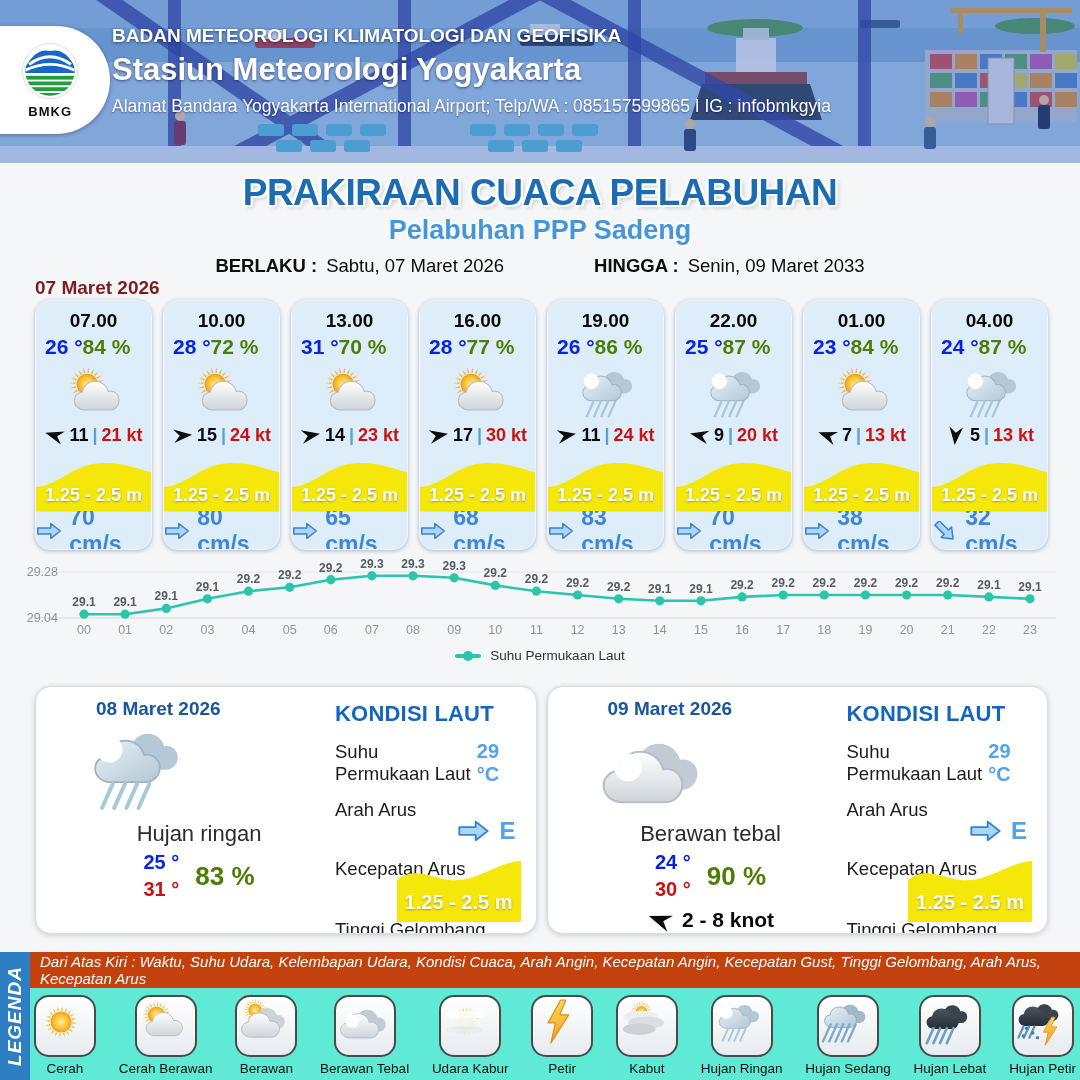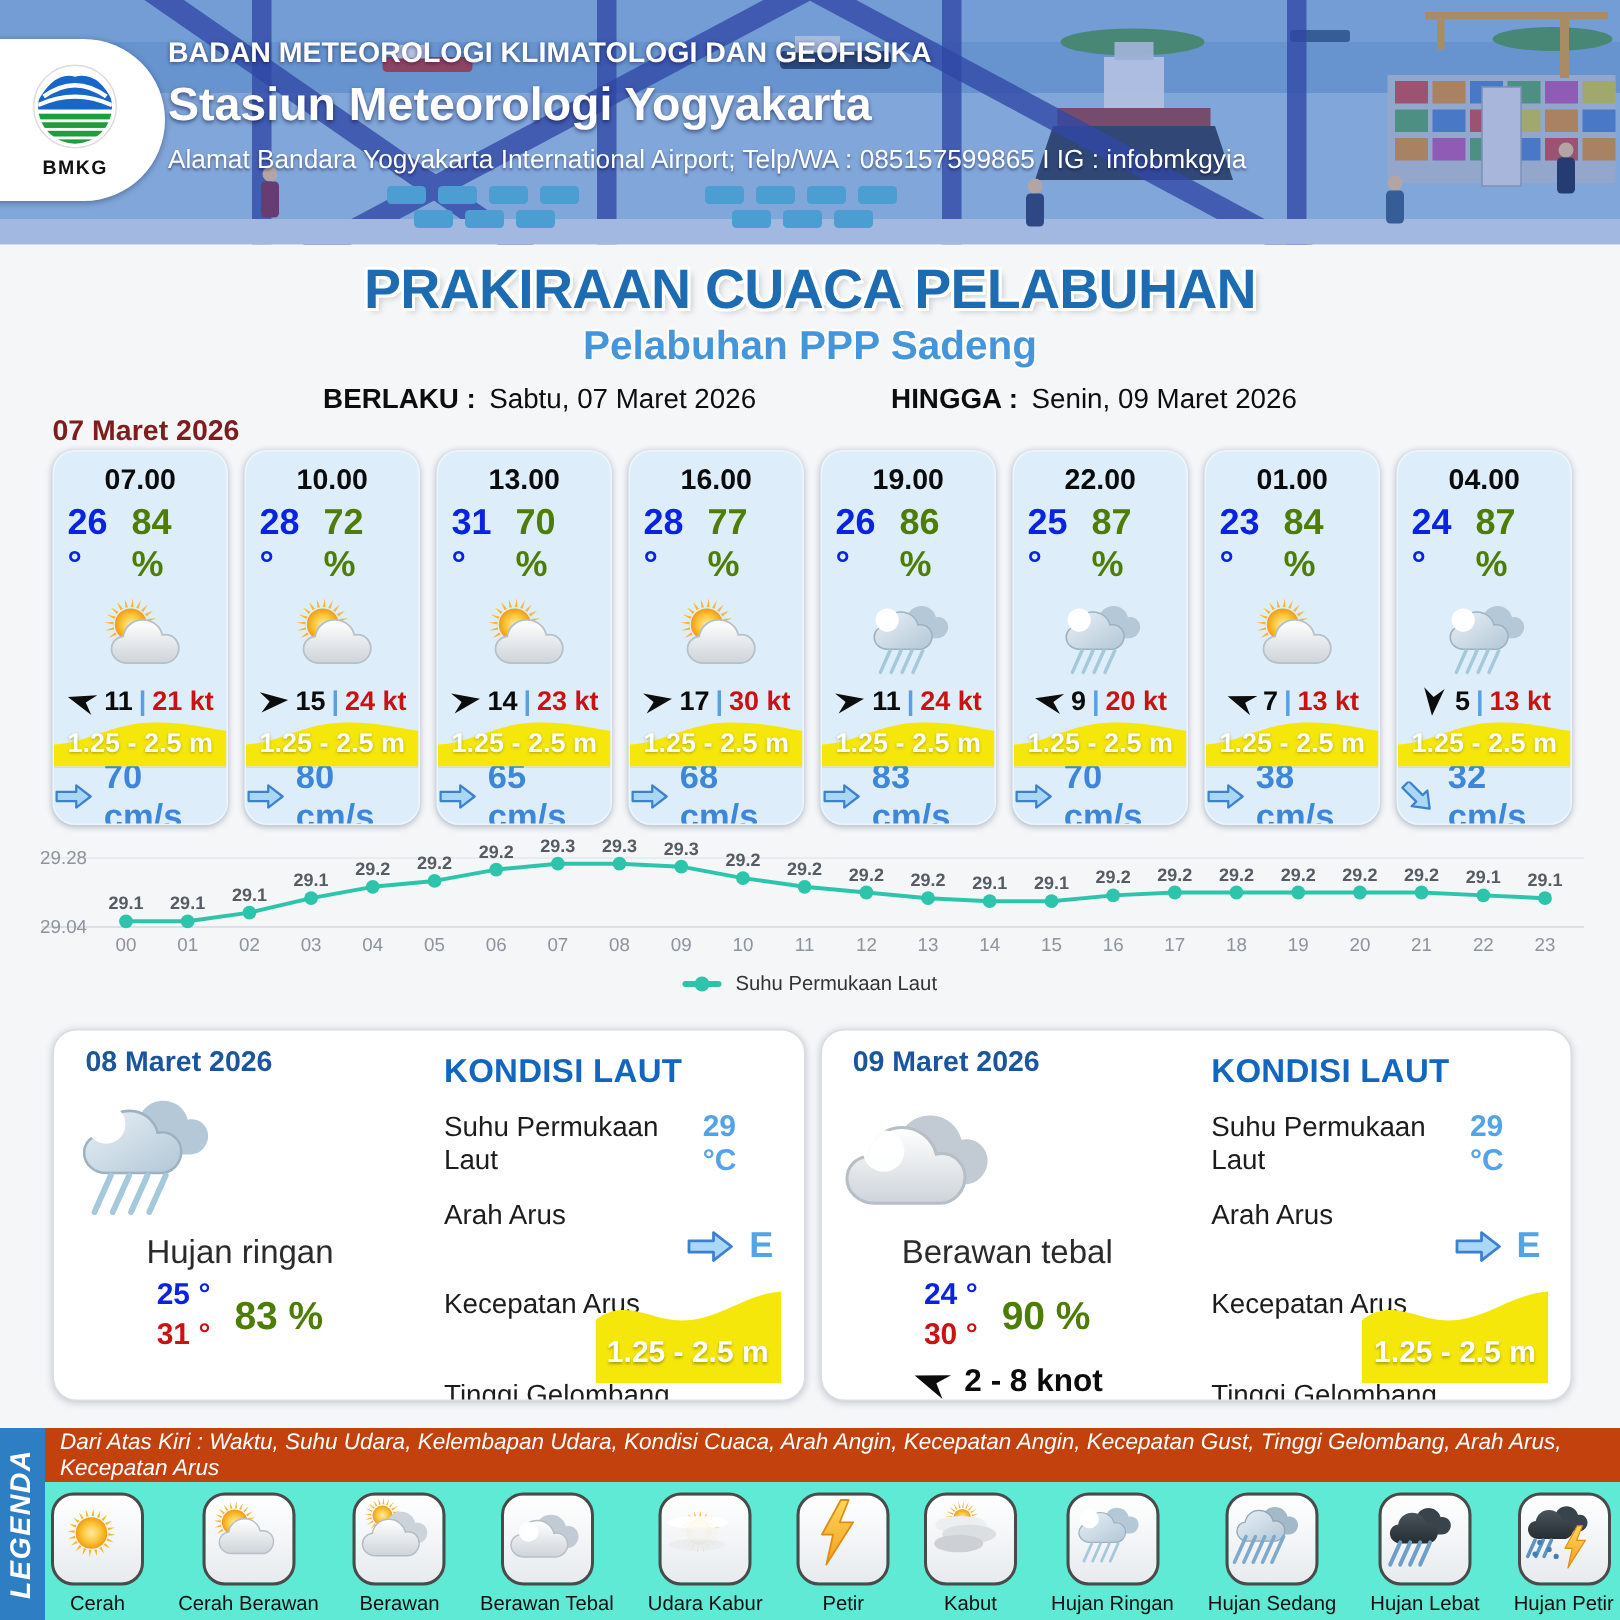--- a/index.html
+++ b/index.html
@@ -27,21 +27,21 @@
          text-shadow:-1px -1px 0 #fff,1px -1px 0 #fff,-1px 1px 0 #fff,1px 1px 0 #fff;}
   .validity{display:flex;justify-content:center;gap:90px;font-size:18.5px;color:#0d0d0d;margin-top:9px;}
   .validity b{font-weight:bold;margin-right:9px;}
 
   
   .day1-date{position:absolute;top:277px;left:35px;font-size:19px;font-weight:bold;color:#7f1d1d;}
   .cards{position:absolute;top:300px;left:35px;width:1013px;height:250px;display:flex;gap:11px;}
   .card{flex:1;background:#ddeefa;border:1px solid #eef5fb;border-radius:15px;overflow:hidden;
         display:flex;flex-direction:column;box-shadow:0 1px 4px rgba(70,90,120,.4);}
   .c-time{margin-top:9px;text-align:center;font-size:19px;font-weight:bold;color:#0b0b0b;}
-  .c-th{display:flex;justify-content:flex-end;padding:3px 9px 0;font-size:24px;font-weight:bold;}
+  .c-th{display:flex;justify-content:flex-start;padding:3px 9px 0;font-size:21px;font-weight:bold;}
   .c-temp{color:#0a23e0;}
   .c-hum{color:#4e7d05;}
   .c-icon{width:68px;height:62px;margin:3px auto 0;}
   .c-wind{display:flex;align-items:center;justify-content:center;gap:4px;font-size:18px;font-weight:bold;margin-top:1px;color:#0b0b0b;}
   .c-wind [data-icon="dart"]{width:21px;height:21px;}
   .wsep{color:#5aa0e0;font-weight:bold;}
   .wg{color:#cc1111;}
   .c-wave{position:relative;height:54px;margin-top:auto;}
   .c-wave svg{position:absolute;inset:0;width:100%;height:100%;}
   .c-wave span{position:absolute;left:0;right:0;bottom:5px;text-align:center;color:#fff;font-weight:bold;
@@ -61,21 +61,21 @@
   .tdot{fill:#2cc5ac;}
   .chart-legend{display:flex;align-items:center;justify-content:center;gap:9px;margin-top:6px;}
   .cl-marker{position:relative;width:26px;height:4px;background:#2cc5ac;border-radius:2px;display:inline-block;}
   .cl-marker::after{content:"";position:absolute;left:8px;top:-3px;width:10px;height:10px;border-radius:50%;background:#2cc5ac;}
   .cl-text{font-size:13.5px;color:#333;}
 
   
   .daycards{position:absolute;top:686px;left:35px;width:1013px;height:248px;display:flex;gap:10px;}
   .dcard{flex:1;background:#fff;border:1px solid #d9dee3;border-radius:16px;display:flex;
          box-shadow:0 1px 5px rgba(60,70,90,.25);overflow:hidden;}
-  .dc-left{width:248px;position:relative;padding-top:6px;}
+  .dc-left{width:248px;position:relative;padding-top:6px;margin-left:39px;}
   .dc-date{position:absolute;top:11px;left:21px;font-size:19px;font-weight:bold;color:#1a55a0;white-space:nowrap;}
   .dc-icon{width:118px;height:104px;margin:24px auto 0;}
   .dc-cond{text-align:center;font-size:22px;color:#2b2b2b;margin-top:-4px;}
   .dc-th{display:flex;justify-content:center;gap:16px;align-items:center;margin-top:2px;}
   .dc-temps{font-size:20px;font-weight:bold;line-height:1.35;}
   .tmin{color:#0a23e0;}
   .tmax{color:#cc1111;}
   .dc-hum{font-size:26px;font-weight:bold;color:#4e7d05;}
   .dc-wind{display:flex;gap:9px;justify-content:center;align-items:center;font-size:21px;font-weight:bold;color:#0b0b0b;margin-top:4px;}
   .dc-wind [data-icon="dart"]{width:26px;height:26px;}
@@ -250,21 +250,21 @@
       <div class="hdr-station">Stasiun Meteorologi Yogyakarta</div>
       <div class="hdr-addr">Alamat Bandara Yogyakarta International Airport; Telp/WA : 085157599865 I IG : infobmkgyia</div>
     </div>
   </header>
 
   <section class="titleblk">
     <h1 class="t-main">PRAKIRAAN CUACA PELABUHAN</h1>
     <h2 class="t-sub">Pelabuhan PPP Sadeng</h2>
     <div class="validity">
       <span><b>BERLAKU :</b><span>Sabtu, 07 Maret 2026</span></span>
-      <span><b>HINGGA :</b><span>Senin, 09 Maret 2026</span></span>
+      <span><b>HINGGA :</b><span>Senin, 09 Maret 2033</span></span>
     </div>
   </section>
 
   <div class="day1-date">07 Maret 2026</div>
   <div class="cards" id="cards-row">
       <div class="card">
       <div class="c-time">07.00</div>
       <div class="c-th">
         <span class="c-temp">26 °</span>
         <span class="c-hum">84 %</span>

